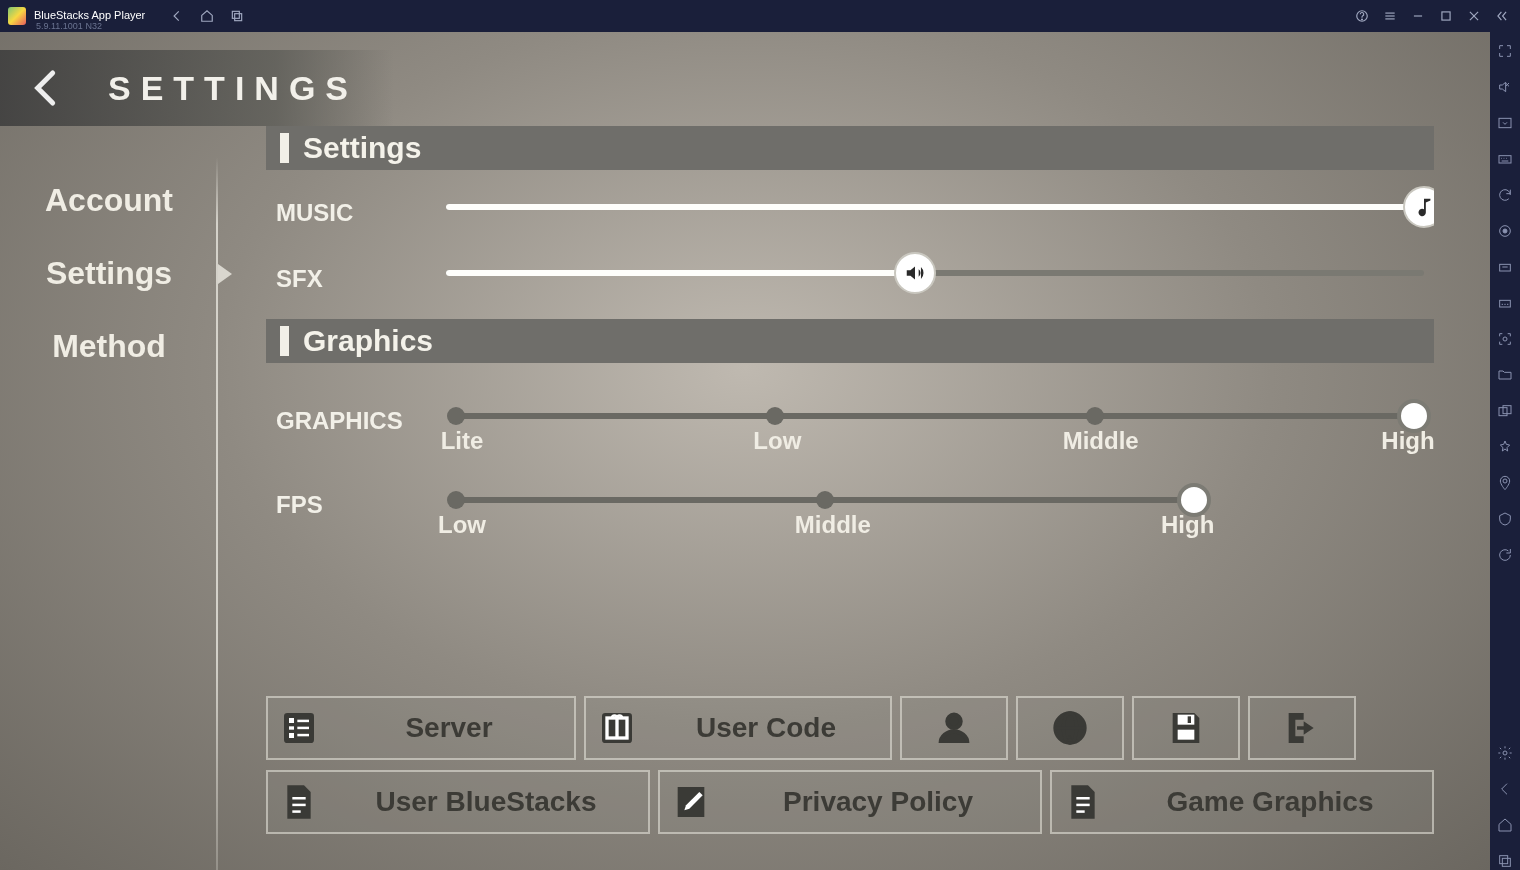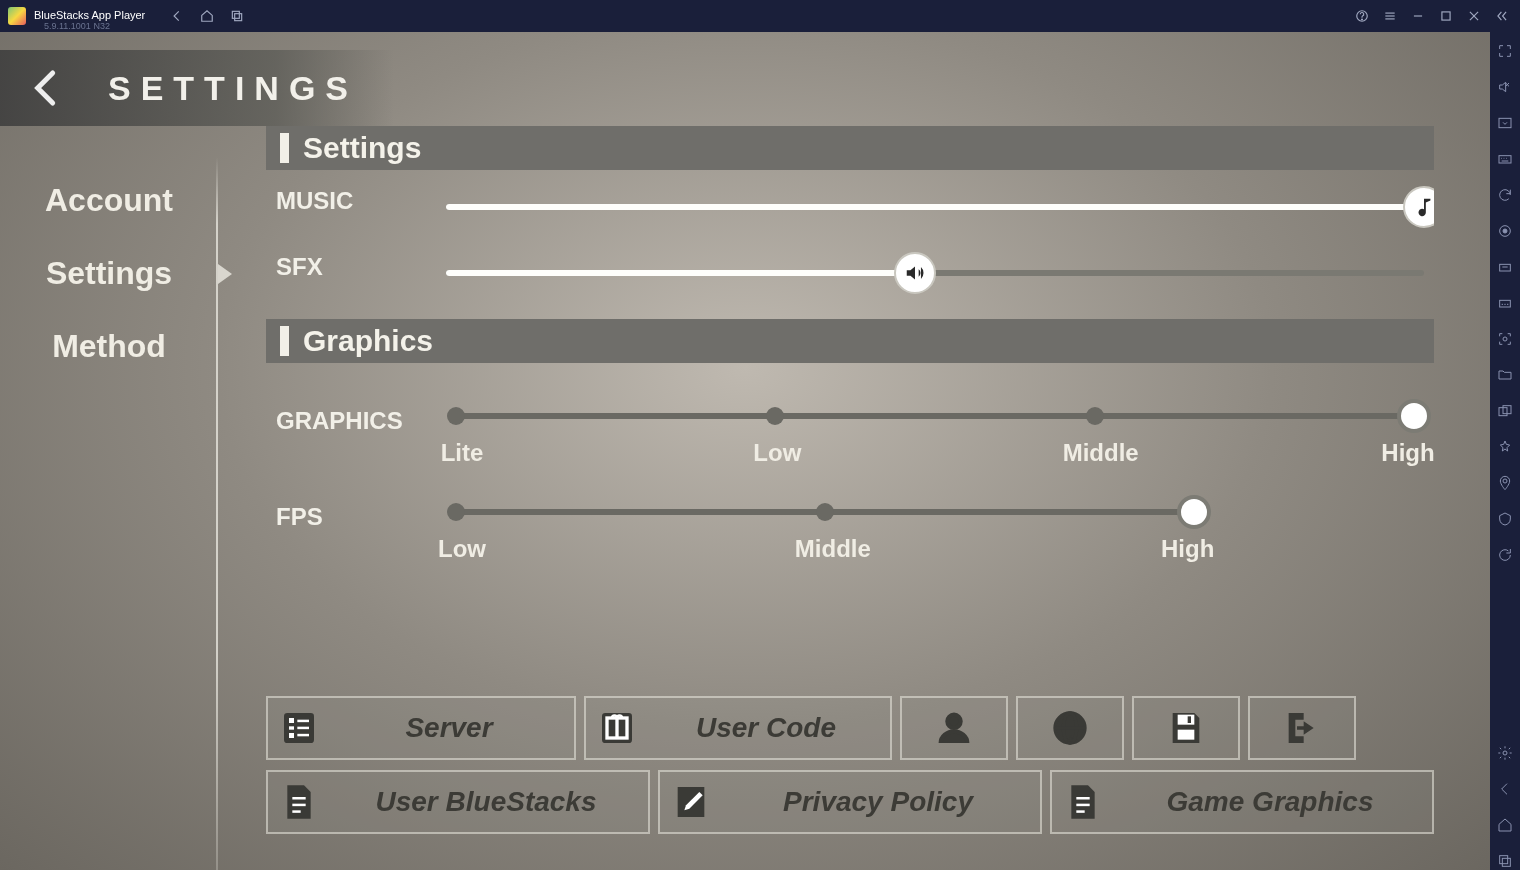--- a/index.html
+++ b/index.html
@@ -2,21 +2,21 @@
 <html><head>
 <meta charset="utf-8">
 <style>
 * { margin: 0; padding: 0; box-sizing: border-box; font-family: -apple-system, BlinkMacSystemFont, "Segoe UI", Arial, sans-serif; }
 html, body { width: 1520px; height: 870px; overflow: hidden; background: #000; }
 
 
 .titlebar { height: 32px; background: #1a1f3a; display: flex; align-items: center; color: #b8c0d8; font-size: 11px; }
 .titlebar .logo { width: 18px; height: 18px; margin: 0 8px; border-radius: 3px; background: linear-gradient(135deg,#7cc576 0%, #f7d842 50%, #e85c5c 100%); }
 .titlebar .app-title { color: #fff; font-weight: 500; margin-top: 7px; }
-.titlebar .sub { color: #6a7390; font-size: 9px; margin-left: 10px; }
+.titlebar .sub { color: #6a7390; font-size: 9px; margin-left: 2px; }
 .titlebar .left-btns { display:flex; gap: 14px; margin-left: 24px; align-items:center; }
 .titlebar .spacer { flex: 1; }
 .titlebar .right-btns { display:flex; gap: 12px; margin-right: 10px; align-items:center; }
 .titlebar .ticon { width: 16px; height: 16px; display:flex; align-items:center; justify-content:center; color:#a0a8c0; cursor:pointer; }
 .titlebar .ticon svg { width:14px; height:14px; }
 
 
 .right-sidebar { position:absolute; right:0; top:32px; bottom:0; width:30px; background:#1a1f3a; display:flex; flex-direction:column; align-items:center; padding-top:10px; gap:18px; }
 .right-sidebar .sicon { width:18px; height:18px; color:#8a92b0; cursor:pointer; display:flex; align-items:center; justify-content:center; }
 .right-sidebar .sicon svg { width:16px; height:16px; stroke:currentColor; fill:none; stroke-width:1.5; }
@@ -36,44 +36,44 @@
 .left-nav::after { content:""; position:absolute; right:0; top:-25px; bottom:-620px; width:2px; background: linear-gradient(to bottom, rgba(230,228,220,0) 0%, rgba(230,228,220,0.8) 8%, rgba(230,228,220,0.8) 60%, rgba(230,228,220,0) 100%); }
 .nav-item { color:#f0ede4; font-size:32px; font-weight:600; cursor:pointer; position:relative; width:100%; text-align:center; }
 .nav-item.active::after { content:""; position:absolute; right:-14px; top:50%; transform:translateY(-50%); width:0; height:0; border-left:14px solid rgba(230,228,220,0.85); border-top:10px solid transparent; border-bottom:10px solid transparent; }
 
 
 .content { position:absolute; left:266px; right:56px; top:94px; bottom:0; overflow:hidden; }
 .section-hdr { background:#6f6e6a; height:44px; display:flex; align-items:center; padding-left:14px; margin-bottom:16px; }
 .section-hdr .bar { width:9px; height:30px; background:#f2f0e8; margin-right:14px; }
 .section-hdr .txt { color:#f4f2ea; font-size:30px; font-weight:700; }
 
-.row { display:flex; align-items:flex-start; margin: 17px 10px 26px 10px; }
+.row { display:flex; align-items:flex-end; margin: 17px 10px 26px 10px; }
 .row .lbl { width:170px; color:#f2f0e8; font-size:24px; font-weight:700; text-transform:uppercase; }
 .slider-wrap { flex:1; position:relative; height:40px; display:flex; align-items:center; }
 .slider-track { position:absolute; left:0; right:0; height:6px; background:#7a7972; border-radius:3px; }
 .slider-fill { position:absolute; left:0; height:6px; background:#fefefb; border-radius:3px; }
 .slider-thumb { position:absolute; width:42px; height:42px; border-radius:50%; background:#fff; border:2px solid #c9c7bf; transform:translateX(-50%); display:flex; align-items:center; justify-content:center; cursor:pointer; }
 .slider-thumb svg { width:22px; height:22px; fill:#2a2a2a; }
 
 
 .dslider { flex:1; position:relative; }
 .dslider-track { position:absolute; left:10px; right:10px; height:6px; top:6px; background:#6a6963; border-radius:3px; }
 .dslider-dots { position:absolute; left:10px; right:10px; top:0; height:18px; display:flex; justify-content:space-between; }
 .dslider-dot { width:18px; height:18px; border-radius:50%; background:#6a6963; margin-left:-9px; margin-right:-9px; position:relative; }
 .dslider-thumb { position:absolute; top:-8px; width:34px; height:34px; border-radius:50%; background:#fff; border:4px solid #7c7b74; transform:translateX(-50%); cursor:pointer; }
-.dslider-labels { display:flex; justify-content:space-between; margin: 32px -14px 0 -14px; }
+.dslider-labels { display:flex; justify-content:space-between; margin: 20px -14px 0 -14px; }
 .dslider-labels span { color:#f0ede4; font-size:24px; font-weight:600; width:60px; text-align:center; }
 
 .row-d { display:flex; align-items:flex-start; margin: 20px 10px 36px 10px; }
 .row-d .lbl { width:170px; color:#f2f0e8; font-size:24px; font-weight:700; text-transform:uppercase; padding-top:0; }
 
 
 .bottom-btns { position:absolute; left:266px; right:56px; bottom:36px; display:flex; flex-direction:column; gap:10px; }
 .btn-row { display:flex; gap:8px; }
-.bbtn { flex:1; height:64px; border:2px solid rgba(235,233,224,0.55); background:rgba(150,148,140,0.15); display:flex; align-items:center; gap:14px; padding:0 10px; cursor:pointer;font-style:italic; }
+.bbtn { flex:1; height:64px; border:2px solid rgba(235,233,224,0.55); background:rgba(150,148,140,0.15); display:flex; align-items:center; gap:14px; padding:0 10px; cursor:pointer; }
 .bbtn.icon-only { flex: 0 0 108px; justify-content:center; padding:0; }
 .bbtn .bicon { width:42px; height:42px; flex:0 0 42px; display:flex; align-items:center; justify-content:center; }
 .bbtn .bicon svg { width:40px; height:40px; fill:#3a3a36; }
 .bbtn .btxt { flex:1; text-align:center; color:#3c3b36; font-size:28px; font-weight:700; }
 .btn-row.r1 .bbtn:nth-child(1){ flex: 0 0 310px; }
 .btn-row.r1 .bbtn:nth-child(2){ flex: 0 0 308px; }
 </style>
 </head>
 <body>
 

